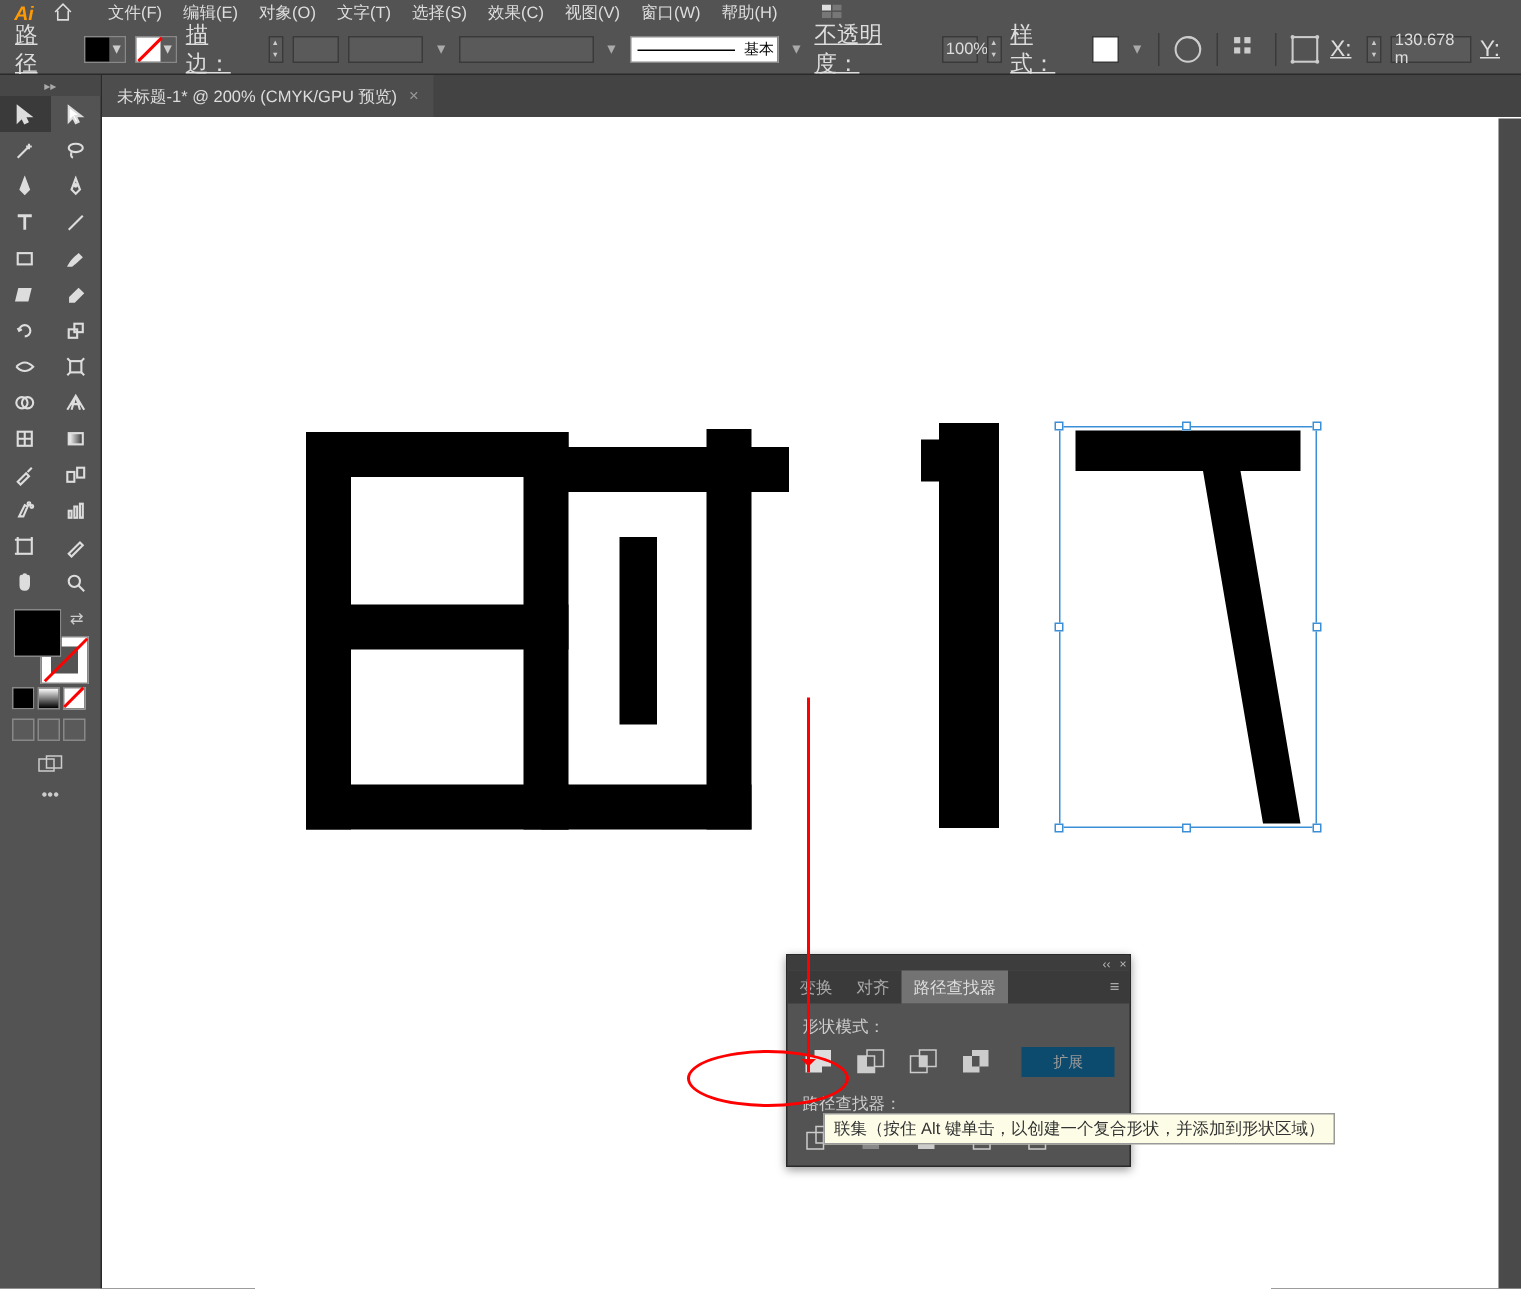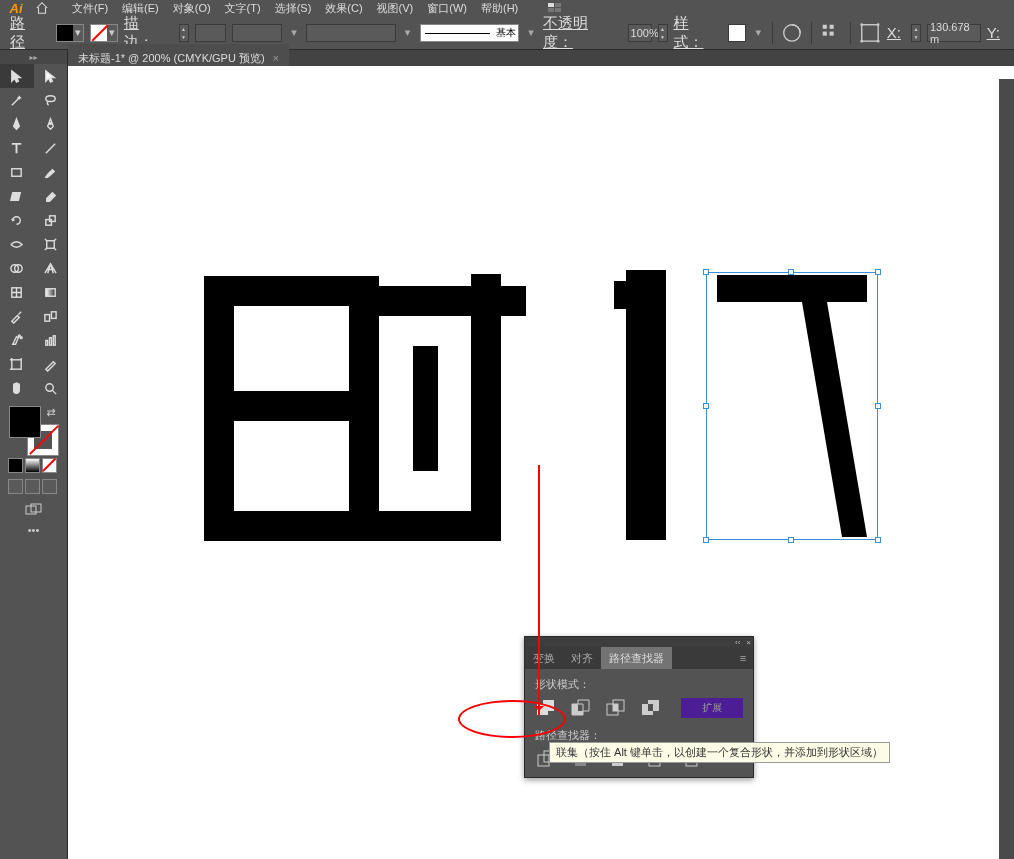--- a/index.html
+++ b/index.html
@@ -58,21 +58,21 @@
   .sb-grad { background: linear-gradient(#fff, #000); }
   .sb-none { background: #fff; position: relative; }
   .sb-none::after { content: ''; position: absolute; width: 18px; height: 1.5px; background: red; top: 5px; left: -3px; transform: rotate(-45deg); }
   .mode-boxes { display: flex; gap: 2px; margin-top: 6px; padding: 0 4px; }
   .mode-box { width: 15px; height: 15px; border: 1px solid #888; background: #5a5a5a; }
   .overlap-icon { margin-top: 8px; display: flex; justify-content: center; }
   .dots-icon { margin-top: 6px; display: flex; justify-content: center; color: #ccc; }
   
   
   .docarea { flex: 1; display: flex; flex-direction: column; background: #4d4d4d; }
-  .doctab-bar { height: 16px; background: #434343; display: flex; align-items: center; }
+  .doctab-bar { height: 28px; background: #434343; display: flex; align-items: center; }
   .doctab { height: 28px; background: #4d4d4d; padding: 0 10px; display: flex; align-items: center; gap: 8px; font-size: 11px; color: #ddd; }
   .doctab .close { color: #999; cursor: pointer; }
   
   .canvas-wrap { flex: 1; position: relative; overflow: hidden; }
   .canvas { position: absolute; top: 0; left: 0; right: 0; bottom: 0; background: #fff; }
   
   
   .shape { position: absolute; background: #000; }
   .sel-handle { position: absolute; width: 6px; height: 6px; background: #fff; border: 1px solid #3a8fd6; }
   .sel-rect { position: absolute; border: 1px solid #3a8fd6; }
@@ -82,21 +82,21 @@
   .panel-head { height: 10px; background: #3d3d3d; display: flex; justify-content: flex-end; align-items: center; padding: 0 2px; gap: 6px; }
   .panel-head span { font-size: 8px; color: #bbb; cursor: pointer; }
   .panel-tabs { height: 22px; background: #3a3a3a; display: flex; align-items: center; }
   .panel-tab { padding: 0 8px; height: 100%; display: flex; align-items: center; font-size: 11px; color: #aaa; cursor: default; }
   .panel-tab.active { background: #737373; color: #ddd; }
   .panel-menu { margin-left: auto; width: 20px; display: flex; align-items: center; justify-content: center; color: #aaa; }
   .panel-body { padding: 8px 10px; }
   .panel-label { font-size: 11px; color: #ccc; margin-bottom: 6px; }
   .shape-modes, .pathfinder-row { display: flex; gap: 14px; align-items: center; }
   .mode-btn { width: 24px; height: 20px; display: flex; align-items: center; justify-content: center; cursor: pointer; }
-  .expand-btn { width: 70px; height: 20px; background: #4c1d95; display: flex; align-items: center; justify-content: center; color: #999; font-size: 10px; margin-left: 6px; }
+  .expand-btn { width: 70px; height: 20px; background: #0c4a6e; display: flex; align-items: center; justify-content: center; color: #999; font-size: 10px; margin-left: 6px; }
   
   
   .tooltip { position: absolute; left: 549px; top: 742px; background: #fdfde7; color: #333; font-size: 11px; padding: 2px 6px; border: 1px solid #999; white-space: nowrap; }
   
   
   .red-arrow { position: absolute; left: 538px; top: 465px; width: 2px; height: 250px; background: linear-gradient(red, red); }
   .red-arrow::after { content: ''; position: absolute; bottom: -1px; left: -4px; border: 5px solid transparent; border-top-color: red; }
   .red-circle { position: absolute; left: 458px; top: 700px; width: 108px; height: 38px; border: 2px solid red; border-radius: 50%; }
   .scrollbar-v { position: absolute; right: 0; top: 79px; bottom: 0; width: 15px; background: #4a4a4a; }
 </style>

